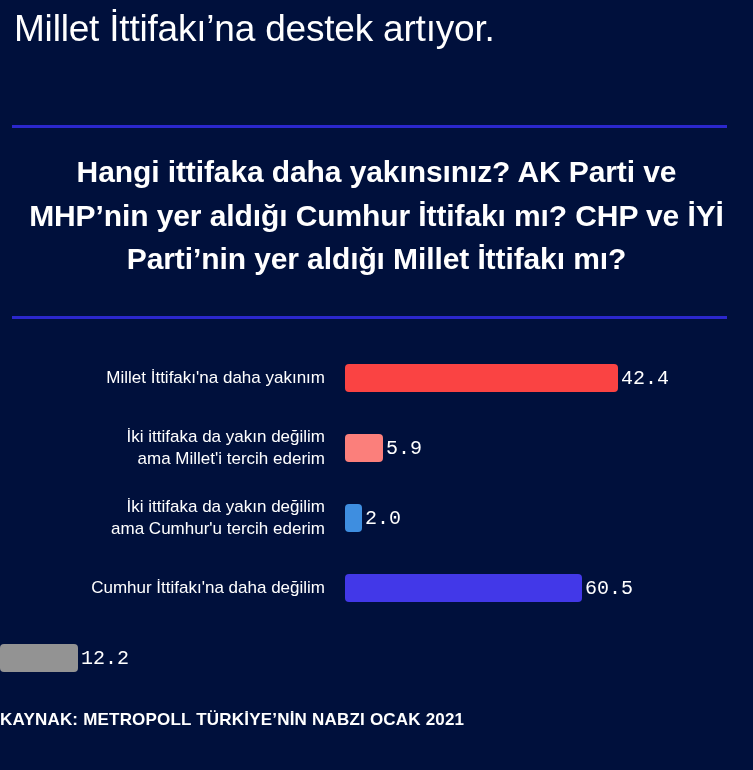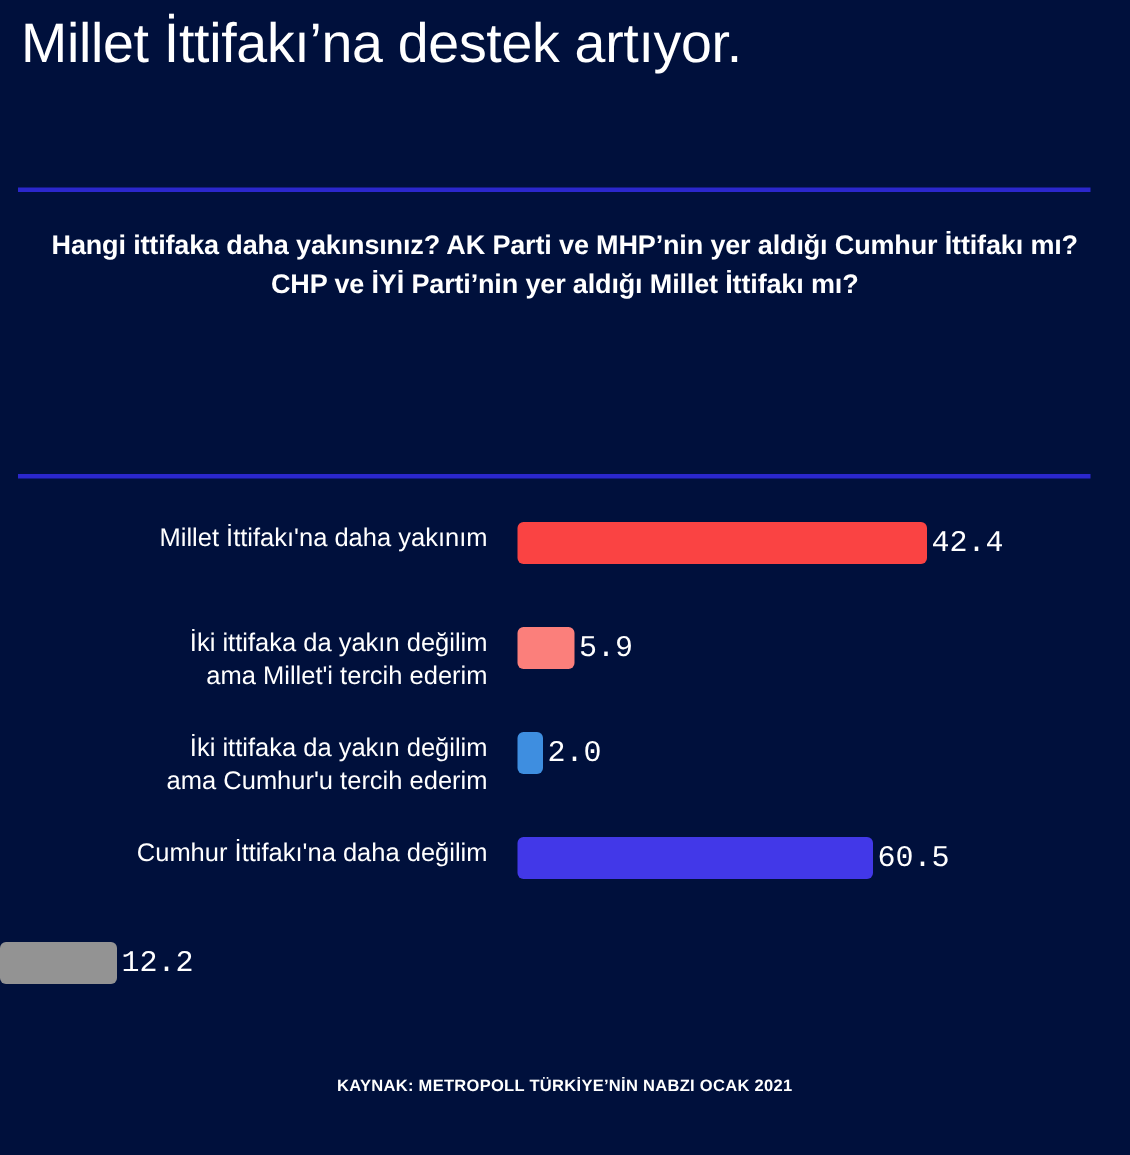--- a/index.html
+++ b/index.html
@@ -54,37 +54,37 @@
     position: absolute;
     top: 150px;
     left: 0;
     width: 753px;
     text-align: center;
     padding: 0 18px;
     box-sizing: border-box;
   }
   .question {
     margin: 0;
-    font-size: 18px;
+    font-size: 30px;
     font-weight: 700;
     line-height: 1.45;
     color: #ffffff;
     letter-spacing: -0.1px;
   }
 
   
   .chart {
     position: absolute;
     top: 348px;
     left: 0;
     width: 753px;
   }
   .bar-row {
     display: flex;
-    align-items: flex-start;
+    align-items: center;
     height: 60px;
     margin-bottom: 10px;
   }
   .bar-label {
     width: 345px;
     min-width: 345px;
     text-align: right;
     padding-right: 20px;
     box-sizing: border-box;
     font-size: 17px;
@@ -111,22 +111,21 @@
     white-space: nowrap;
     font-family: Liberation Mono, monospace;
   }
 
   
   .source {
     position: absolute;
     bottom: 40px;
     left: 0;
     width: 753px;
-    text-align: center;
-    font-size: 11px;
+    font-size: 17px;
     font-weight: 700;
     letter-spacing: 0.2px;
     color: #ffffff;
   }
 </style>
 </head>
 <body>
 
 <div class="infographic">
 

